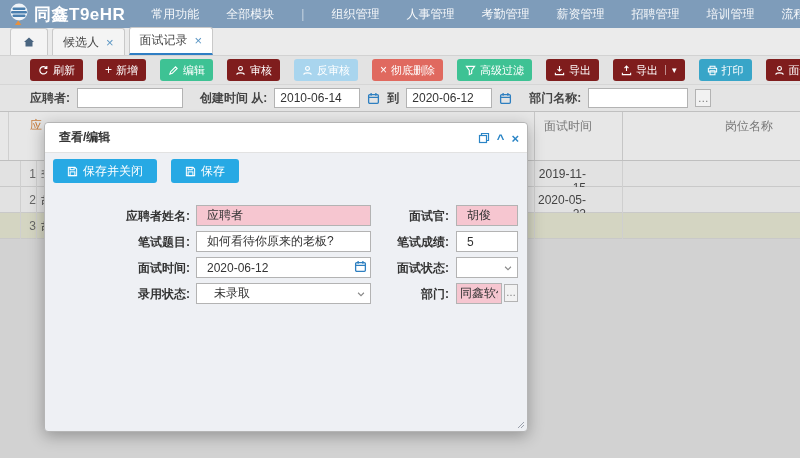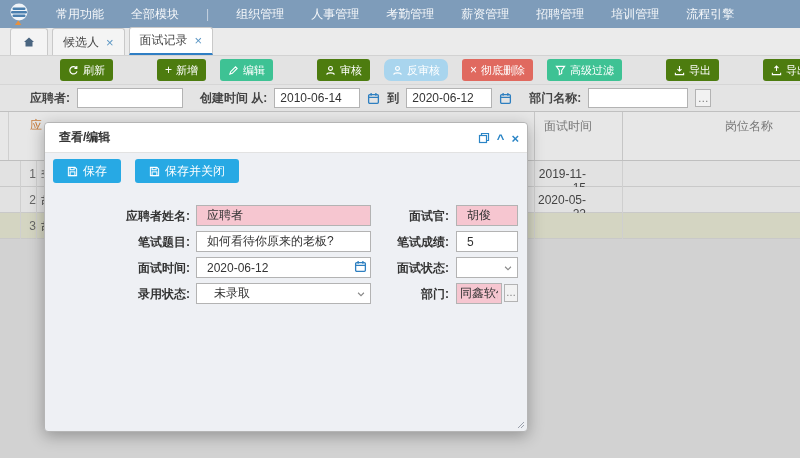--- a/index.html
+++ b/index.html
@@ -23,22 +23,22 @@
     background:#f4f4f4; border:1px solid #c9c9c9; border-bottom:none; margin-right:4px;
     border-radius:3px 3px 0 0; color:#444; }
   .tab.active { background:#fff; border-bottom:2px solid #2f7ec4; height:28px; }
   .tab .x { color:#5b96c4; font-size:13px; line-height:1; cursor:pointer; }
   .tab.home { padding:0 12px; }
   
   .toolbar { position:absolute; left:0; top:56px; width:800px; height:28px;
     background:#e3e3e3; display:flex; align-items:center; gap:14px; padding-left:30px; overflow:hidden; }
   .btn { height:22px; border:none; border-radius:3px; color:#fff; font-size:11px;
     font-family:inherit; display:inline-flex; align-items:center; gap:4px; padding:0 8px; cursor:pointer; flex:0 0 auto; }
-  .b-blue { background:#4d7c0f;margin-left:30px; } .b-green { background:#3ec294; }
-  .b-dis  { background:#a9d5ee;border-radius:7px; } .b-red  { background:#e0695f; }
+  .b-blue { background:#7f1d1d; } .b-green { background:#3ec294; }
+  .b-dis  { background:#a9d5ee; } .b-red  { background:#e0695f; }
   .b-teal { background:#38a5c8; }
   .btn .tglyph { font-size:12px; line-height:1; }
   .btn .split { border-left:1px solid rgba(255,255,255,.5); padding-left:6px; margin-left:3px; font-size:9px; }
   
   .filterbar { position:absolute; left:0; top:84px; width:800px; height:27px;
     background:#e4e4e4; border-top:1px solid #d6d6d6; display:flex; align-items:center; gap:7px; padding-left:30px; }
   .flabel { font-weight:bold; color:#444; white-space:nowrap;text-align:right; }
   .inp { height:20px; border:1px solid #b3b3b3; background:#fff; font-family:inherit;
     font-size:12px; color:#333; padding:0 5px; }
   .cal-btn { background:none; border:none; color:#2e7fc0; padding:0; cursor:pointer; display:flex; align-items:center; }
@@ -112,20 +112,21 @@
   <div class="brand">
     <svg width="22" height="24" viewBox="0 0 22 24">
       <circle cx="11" cy="10" r="8.5" fill="#f0f4f8"></circle>
       <g fill="#4a7fae">
         <rect x="4.5" y="5.5" width="13" height="2.4" rx="1.2"></rect>
         <rect x="3" y="9" width="16" height="2.4" rx="1.2"></rect>
         <rect x="4.5" y="12.6" width="13" height="2.4" rx="1.2"></rect>
       </g>
       <path d="M7 23l3.2-4.5 3.2 4.5z" fill="#e8913c"></path>
     </svg>
+    <span class="brand-name">同鑫T9eHR</span>
   </div>
   <div class="nav-items">
     <span class="nav-item">常用功能</span>
     <span class="nav-item">全部模块</span>
     <span class="nav-div">|</span>
     <span class="nav-item">组织管理</span>
     <span class="nav-item">人事管理</span>
     <span class="nav-item">考勤管理</span>
     <span class="nav-item">薪资管理</span>
     <span class="nav-item">招聘管理</span>
@@ -298,29 +299,29 @@
     </div>
   </div>
 
   <div class="m-btnrow">
     <button class="m-btn">
       <svg width="11" height="11" viewBox="0 0 12 12" fill="none" stroke="currentColor" stroke-width="1.1">
         <path d="M1.5 1.5h7.2l1.8 1.8v7.2H1.5z"></path>
           <path d="M3.4 1.5v2.7h4.4V1.5"></path>
           <rect x="3.4" y="6.4" width="5.2" height="4.1"></rect>
       </svg>
-      <span>保存</span>
+      <span>保存并关闭</span>
     </button>
     <button class="m-btn">
       <svg width="11" height="11" viewBox="0 0 12 12" fill="none" stroke="currentColor" stroke-width="1.1">
         <path d="M1.5 1.5h7.2l1.8 1.8v7.2H1.5z"></path>
           <path d="M3.4 1.5v2.7h4.4V1.5"></path>
           <rect x="3.4" y="6.4" width="5.2" height="4.1"></rect>
       </svg>
-      <span>保存并关闭</span>
+      <span>保存</span>
     </button>
   </div>
 
   <div class="m-form">
 
     <div class="frow">
       <span class="flab1">应聘者姓名:</span>
       <div class="ffld1"><input class="fld pink" value="应聘者" style=""></div>
       <span class="flab2">面试官:</span>
       <div class="ffld2"><input class="fld pink" value="胡俊" style=""></div>

